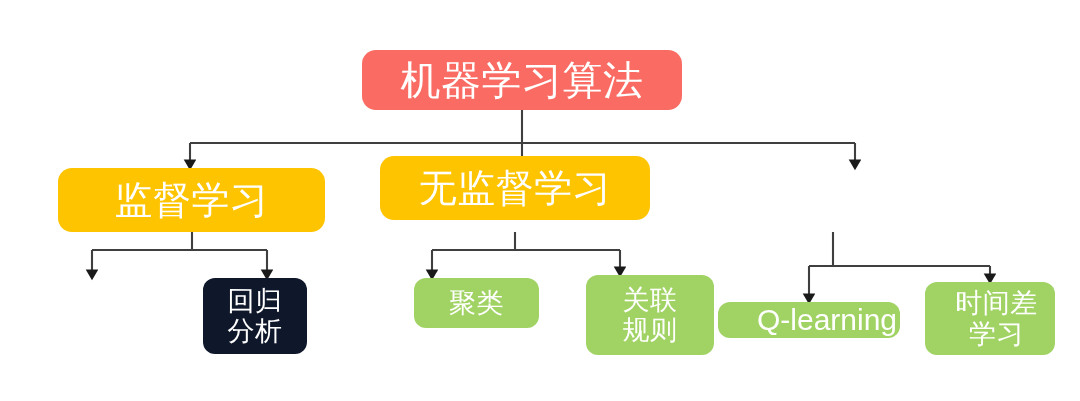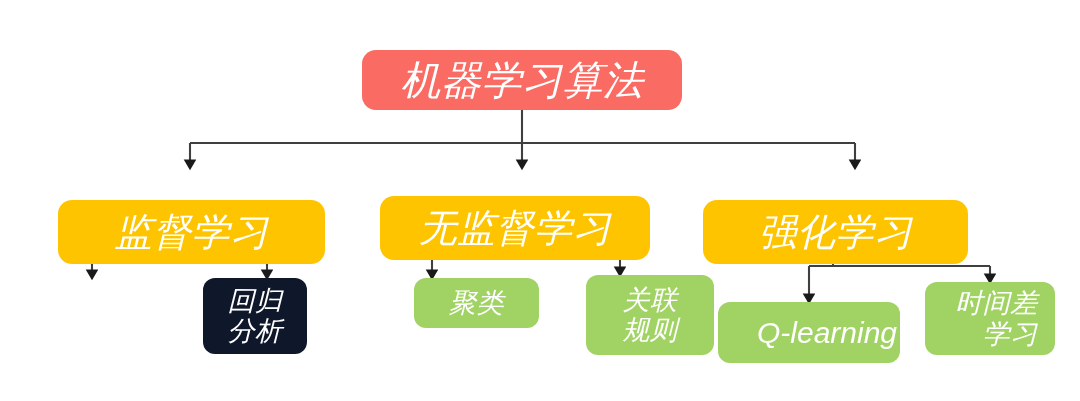--- a/index.html
+++ b/index.html
@@ -21,38 +21,36 @@
     top: 0;
     width: 1080px;
     height: 401px;
     pointer-events: none;
   }
   .node {
     position: absolute;
     display: flex;
     align-items: center;
     justify-content: center;
-    text-align: right;
+    text-align: center;
     color: #ffffff;
     box-sizing: border-box;
     line-height: 1.12;
     white-space: pre-line;
     letter-spacing: 0.5px;
-    font-style: italic;
   }
   .node-root {
     background: #fa6b63;
     border-radius: 14px;
     font-size: 40px;
   }
   .node-branch {
     background: #ffc400;
     border-radius: 14px;
     font-size: 38px;
-    margin-top: 32px;
   }
   .node-leaf {
     background: #a0d364;
     border-radius: 12px;
     font-size: 27px;
   }
   .node-leaf.latin {
     font-size: 30px;
     letter-spacing: 0px;
   }
@@ -92,25 +90,24 @@
       <path d="M833,232 L833,266"></path>
       <path d="M809,266 L990,266"></path>
       <path d="M809,266 L809,298" marker-end="url(#arrowhead)"></path>
       <path d="M990,266 L990,278" marker-end="url(#arrowhead)"></path>
     </g>
   </svg>
 
   <div class="node node-root" style="left: 362px; top: 50px; width: 320px; height: 60px; background: rgb(250, 107, 99); color: rgb(255, 255, 255);">机器学习算法</div>
 
   <div class="node node-branch" style="left: 58px; top: 168px; width: 267px; height: 64px; background: rgb(255, 196, 0); color: rgb(255, 255, 255);">监督学习</div>
-  <div class="node node-branch" style="left: 380px; top: 164px; width: 270px; height: 64px; background: rgb(255, 196, 0); color: rgb(255, 255, 255);">无监督学习</div>
-  <div class="node node-branch" style="left: 703px; top: 168px; width: 265px; height: 64px; background: rgb(255, 196, 0); color: rgb(255, 255, 255);">强化学习</div>
+  <div class="node node-branch" style="left: 380px; top: 156px; width: 270px; height: 64px; background: rgb(255, 196, 0); color: rgb(255, 255, 255);">无监督学习</div>
 
   <div class="node node-leaf" style="left: 203px; top: 278px; width: 104px; height: 76px; background: #0f172a; color: rgb(255, 255, 255);">回归
 分析</div>
   <div class="node node-leaf" style="left: 370px; top: 278px; width: 125px; height: 50px; background: rgb(160, 211, 100); color: rgb(255, 255, 255); margin-left: 44px;">聚类</div>
   <div class="node node-leaf" style="left: 556px; top: 275px; width: 128px; height: 80px; background: rgb(160, 211, 100); color: rgb(255, 255, 255); margin-left: 30px;">关联
 规则</div>
-  <div class="node node-leaf latin" style="left: 718px; top: 302px; width: 182px; height: 61px; background: rgb(160, 211, 100); color: rgb(255, 255, 255); padding-left: 36px;">Q-learning</div>
+  <div class="node node-leaf latin" style="left: 718px; top: 302px; width: 182px; height: 36px; background: rgb(160, 211, 100); color: rgb(255, 255, 255); padding-left: 36px;">Q-learning</div>
   <div class="node node-leaf" style="left: 925px; top: 282px; width: 130px; height: 73px; background: rgb(160, 211, 100); color: rgb(255, 255, 255); padding-left: 13px;">时间差
 学习</div>
 
 </div>
 
 </body></html>

